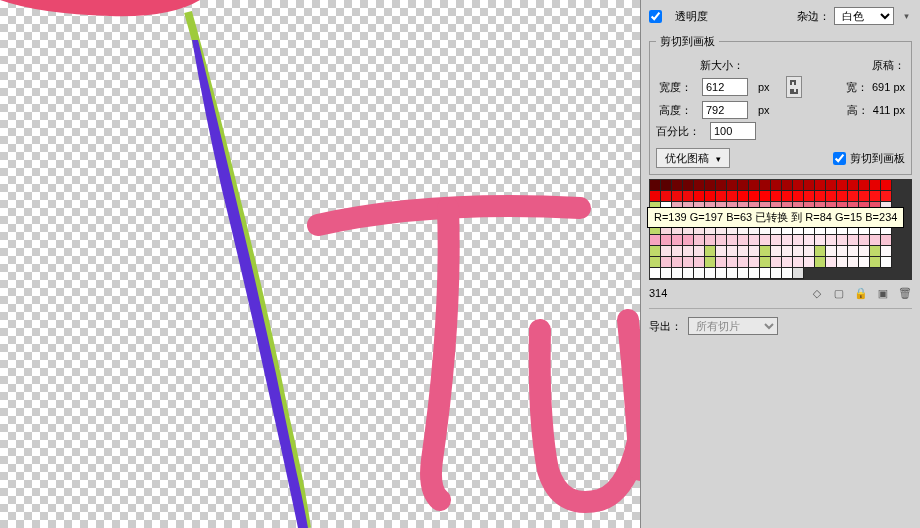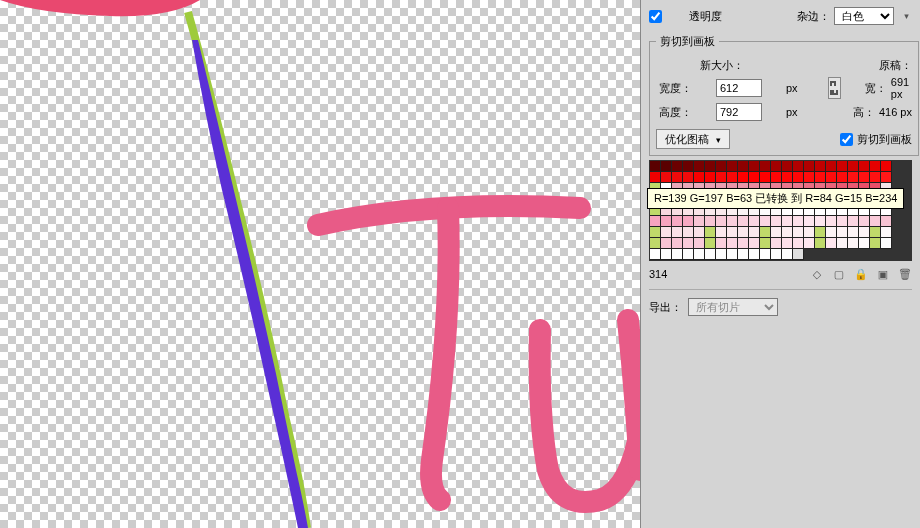--- a/index.html
+++ b/index.html
@@ -3,21 +3,21 @@
 <meta charset="utf-8">
 <style>
 * { box-sizing: border-box; margin: 0; padding: 0; font-family: "Microsoft YaHei", sans-serif; font-size: 11px; }
 body { width: 920px; height: 528px; display: flex; background: #d4d4d4; overflow: hidden; }
 .canvas-area { width: 640px; height: 528px; position: relative; background-image:
   linear-gradient(45deg,#ccc 25%,transparent 25%),linear-gradient(-45deg,#ccc 25%,transparent 25%),
   linear-gradient(45deg,transparent 75%,#ccc 75%),linear-gradient(-45deg,transparent 75%,#ccc 75%);
   background-size:16px 16px; background-position:0 0,0 8px,8px -8px,-8px 0; background-color:#fff; }
 .canvas-area svg { position:absolute; top:0; left:0; }
 .right-panel { width:280px; height:528px; background:#d4d4d4; border-left:1px solid #888; display:flex; flex-direction:column; padding:4px 8px; }
-.row { display:flex; align-items:center; gap:24px; margin:3px 0; }
+.row { display:flex; align-items:center; gap:10px; margin:3px 0; }
 .row label { min-width:36px; text-align:right; }
 input[type=checkbox]{ width:13px; height:13px; }
 select, input[type=text]{ border:1px solid #7a7a7a; background:#fff; height:18px; padding:0 3px; font-size:11px; }
 select.disabled, input.disabled{ background:#e8e8e8; color:#888; }
 input.num { width:46px; }
 .unit { color:#000; }
 fieldset { border:1px solid #999; margin-top:6px; padding:6px; }
 fieldset legend { padding:0 4px; }
 .inline-right { margin-left:auto; display:flex; align-items:center; gap:4px; }
 .link-btn { width:16px; height:22px; border:1px solid #888; background:#e4e4e4; display:flex; align-items:center; justify-content:center; }
@@ -90,22 +90,26 @@
         <span>宽：</span>
         <span>691  px</span>
       </span>
     </div>
     <div class="row">
       <label>高度：</label>
       <input type="text" class="num" value="792" style="">
       <span class="unit">px</span>
       <span class="inline-right">
         <span>高：</span>
-        <span>416  px</span>
+        <span>411  px</span>
       </span>
+    </div>
+    <div class="row">
+      <label>百分比：</label>
+      <input type="text" class="num" value="100" style="">
     </div>
     <div class="opt-row">
       <div class="opt-btn">
         <span>优化图稿</span>
           <span class="tri"></span>
       </div>
       <span class="inline-right">
         <input type="checkbox" checked="" style="">
         <label>剪切到画板</label>
       </span>

